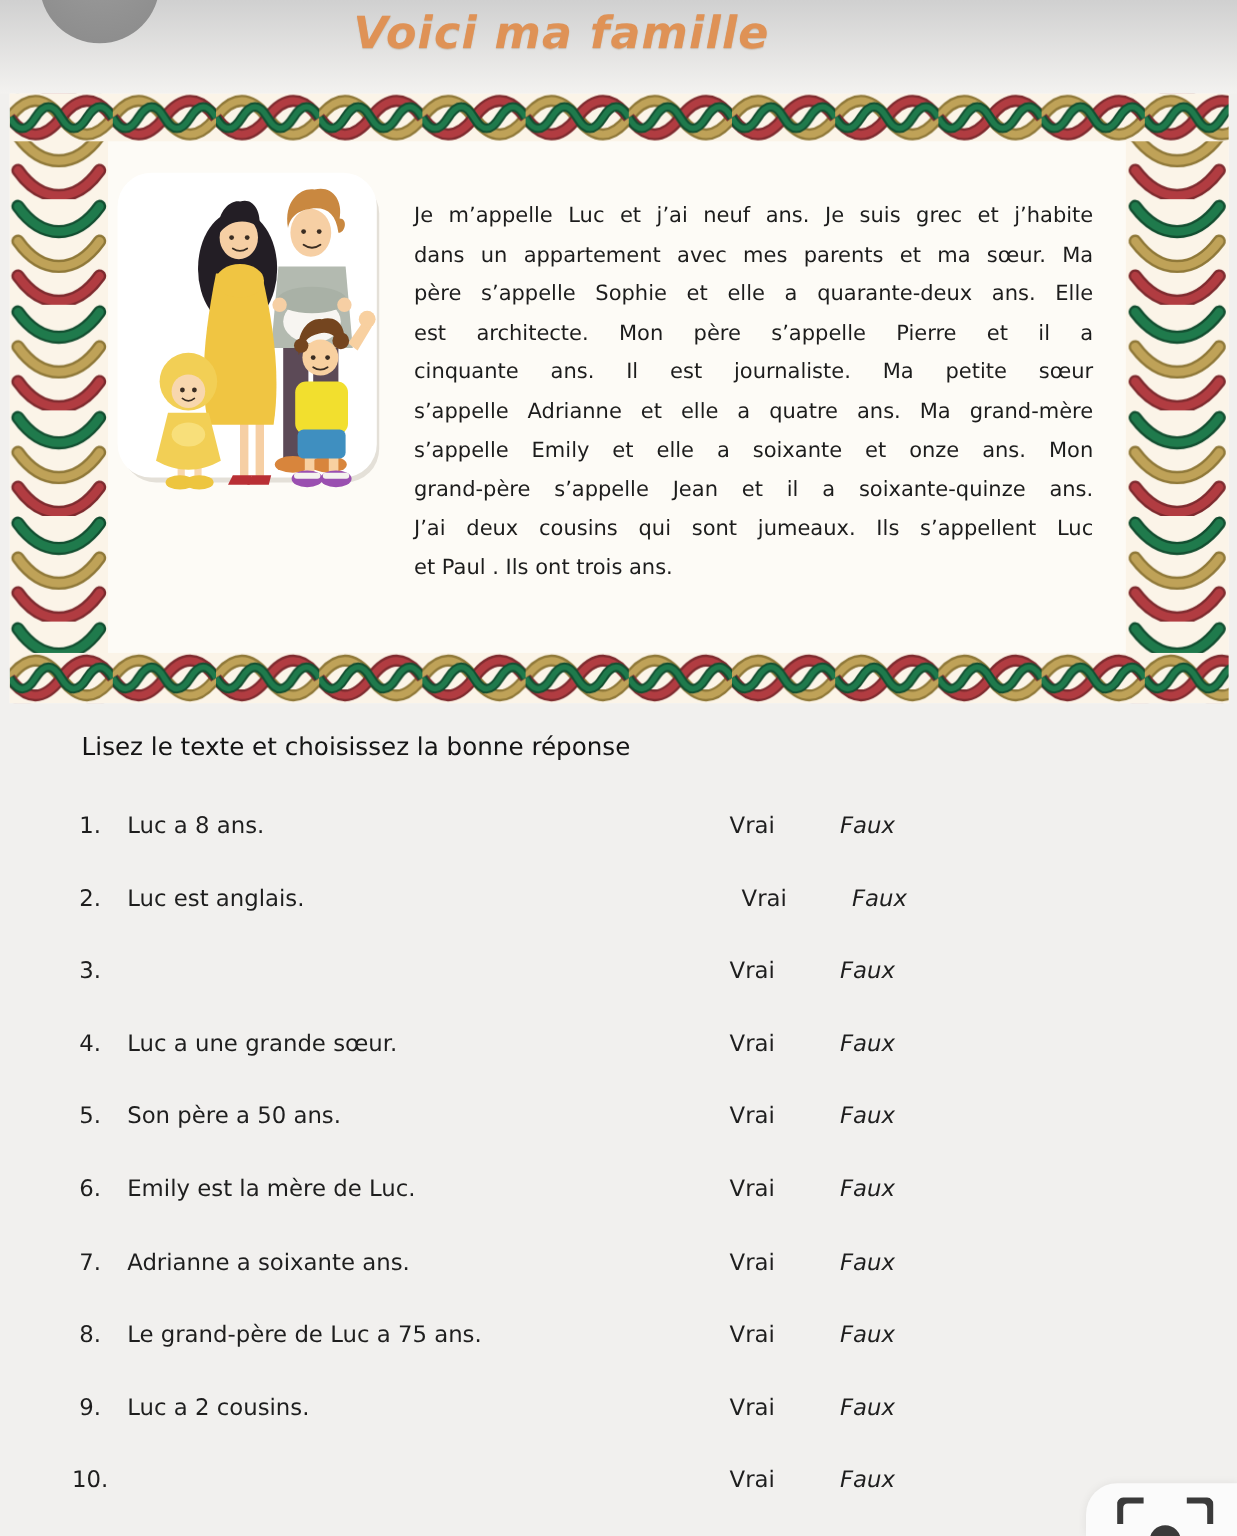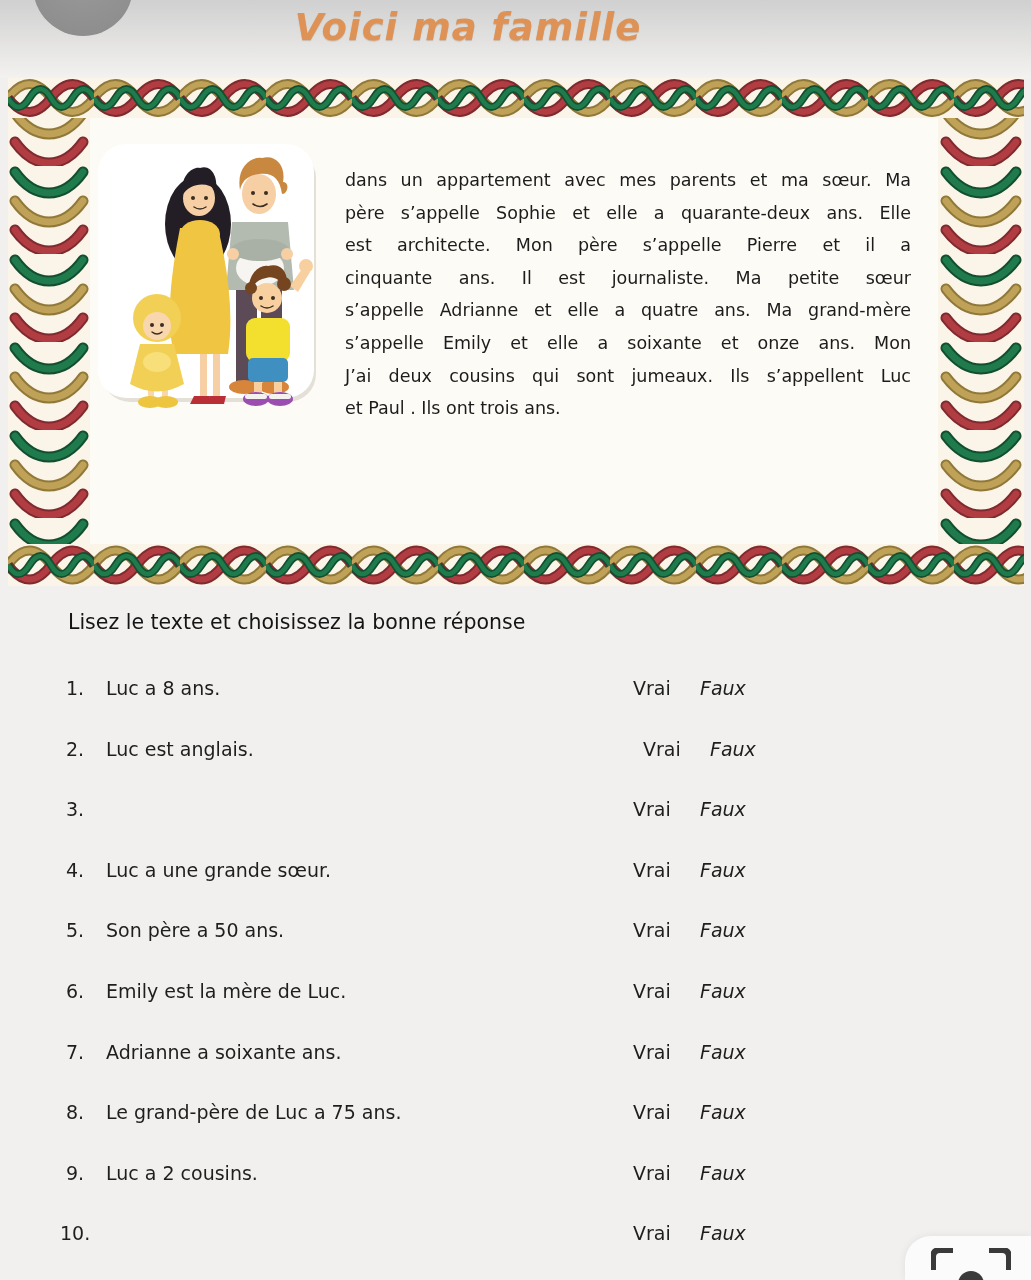--- a/index.html
+++ b/index.html
@@ -51,21 +51,21 @@
     position:absolute; left:68px; top:610px;
     font-size:20.5px; font-weight:normal; color:#141414;
   }
   .questions { position:absolute; left:0; top:664px; width:1031px; }
   .q-row { position:relative; height:60.6px; font-size:19px; }
   .q-num  { position:absolute; left:66px; top:13px; }
   .q-row.wide .q-num { left:60px; }
   .q-text { position:absolute; left:106px; top:13px; }
   .q-row.wide .q-text { left:114px; }
   .opt { position:absolute; top:13px; cursor:pointer; }
-  .opt.vrai { left:608px;margin-left:25px; }
+  .opt.vrai { left:608px; }
   .opt.faux { left:700px;font-style:italic; }
   .q-row.shift .opt.vrai { left:618px; }
   .q-row.shift .opt.faux { left:710px; }
   
   .lens-btn {
     position:absolute; right:0; bottom:0; width:126px; height:44px;
     background:#fbfbfb; border-radius:26px 0 0 0;
     box-shadow:0 0 8px rgba(0,0,0,.07);
   }
   .lens-btn svg { position:absolute; left:26px; top:12px; }
@@ -204,26 +204,28 @@
       <path d="M155,158 C152,136 166,126 174,128 C188,124 196,136 192,152 C186,140 178,138 172,140 C162,142 158,148 155,158 Z" fill="#74451f"></path>
       <circle cx="190" cy="146" r="7" fill="#74451f"></circle>
       <circle cx="157" cy="150" r="6" fill="#74451f"></circle>
       <circle cx="167" cy="160" r="2" fill="#3a2d22"></circle>
       <circle cx="179" cy="160" r="2" fill="#3a2d22"></circle>
       <path d="M167,168 Q173,172 179,168" fill="none" stroke="#3a2d22" stroke-width="1.5" stroke-linecap="round"></path>
     </g>
   </svg>
 
   <div class="passage">
+    <div class="pline">Je m’appelle Luc et j’ai neuf ans. Je suis grec et j’habite</div>
     <div class="pline">dans un appartement avec mes parents et ma sœur. Ma</div>
     <div class="pline">père s’appelle Sophie et elle a quarante-deux ans. Elle</div>
     <div class="pline">est architecte. Mon père s’appelle Pierre et il a</div>
     <div class="pline">cinquante ans. Il est journaliste. Ma petite sœur</div>
     <div class="pline">s’appelle Adrianne et elle a quatre ans. Ma grand-mère</div>
     <div class="pline">s’appelle Emily et elle a soixante et onze ans. Mon</div>
+    <div class="pline">grand-père s’appelle Jean et il a soixante-quinze ans.</div>
     <div class="pline">J’ai deux cousins qui sont jumeaux. Ils s’appellent Luc</div>
     <div class="pline last">et Paul . Ils ont trois ans.</div>
   </div>
 </div>
 
 <div class="instruction">Lisez le texte et choisissez la bonne réponse</div>
 
 <div class="questions">
   <div class="q-row">
     <span class="q-num">1.</span>

